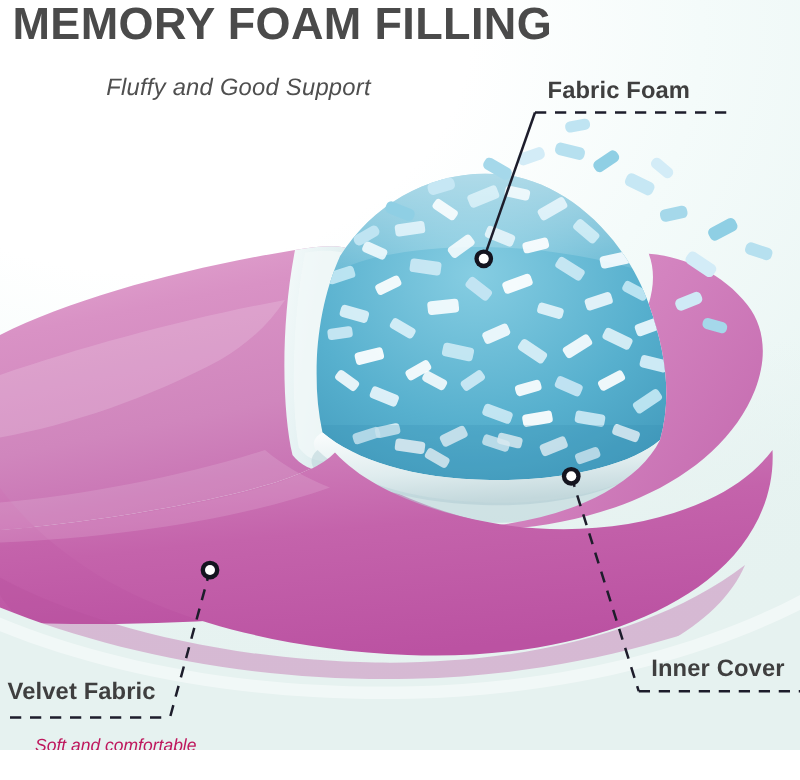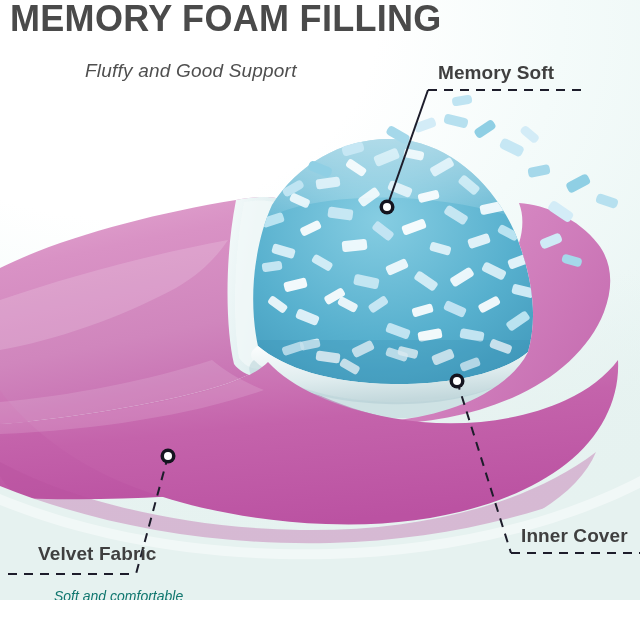--- a/index.html
+++ b/index.html
@@ -40,24 +40,24 @@
   .art svg{display:block;width:640px;height:624px;}
 
   
   .callout{position:absolute;}
   .callout .lbl{
     position:absolute;white-space:nowrap;
     font-size:19px;font-weight:bold;color:#3f3f3f;letter-spacing:.1px;
   }
   .callout .cap{
     position:absolute;white-space:nowrap;
-    font-size:14px;font-style:italic;color:#0f766e;margin-left:26px;
+    font-size:14px;font-style:italic;color:#be185d;
   }
   .c-memory .lbl{left:438px;top:62px;}
-  .c-velvet .lbl{left:6px;top:543px;margin-left:32px;}
+  .c-velvet .lbl{left:6px;top:543px;}
   .c-velvet .cap{left:28px;top:588px;}
   .c-inner  .lbl{left:521px;top:525px;text-align:right;}
 
   .leads{position:absolute;inset:0;}
   .leads svg{display:block;width:640px;height:624px;}
 </style>
 </head>
 <body>
 
 <div id="stage">
@@ -306,21 +306,21 @@
         <circle cx="457" cy="381" r="7.5" fill="#14141f"></circle>
         <circle cx="457" cy="381" r="4" fill="#ffffff"></circle>
       </g>
     </svg>
   </div>
 
   <div class="title">MEMORY FOAM FILLING</div>
   <div class="subtitle">Fluffy and Good Support</div>
 
   <div class="callout c-memory">
-    <div class="lbl">Memory Soft</div>
+    <div class="lbl">Fabric Foam</div>
   </div>
 
   <div class="callout c-velvet">
     <div class="lbl">Velvet Fabric</div>
     <div class="cap">Soft and comfortable</div>
   </div>
 
   <div class="callout c-inner">
     <div class="lbl">Inner Cover</div>
   </div>

